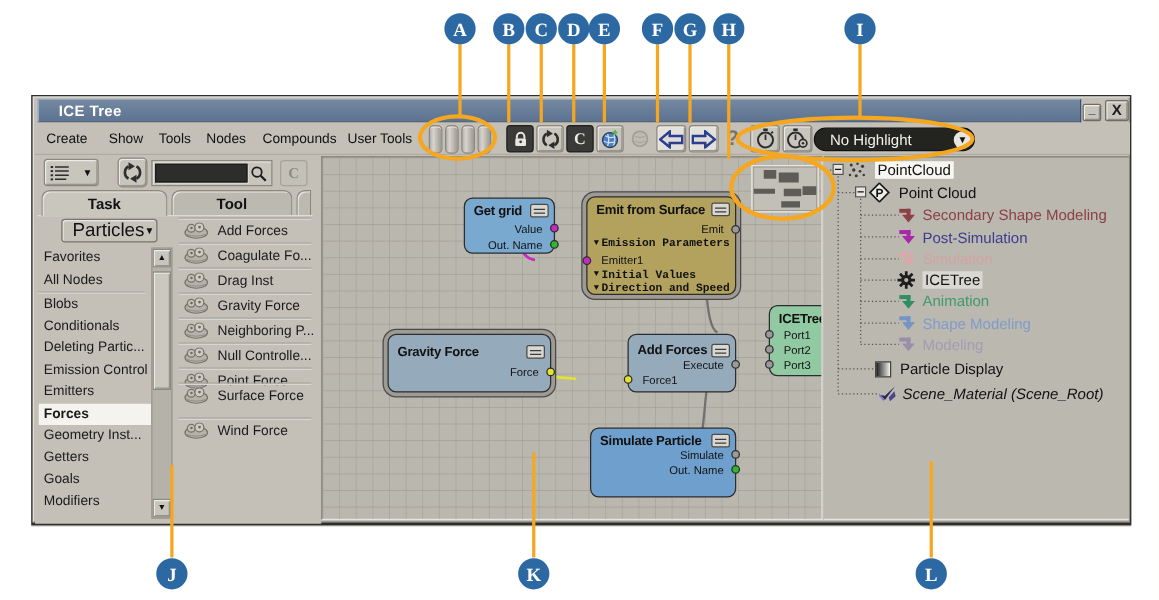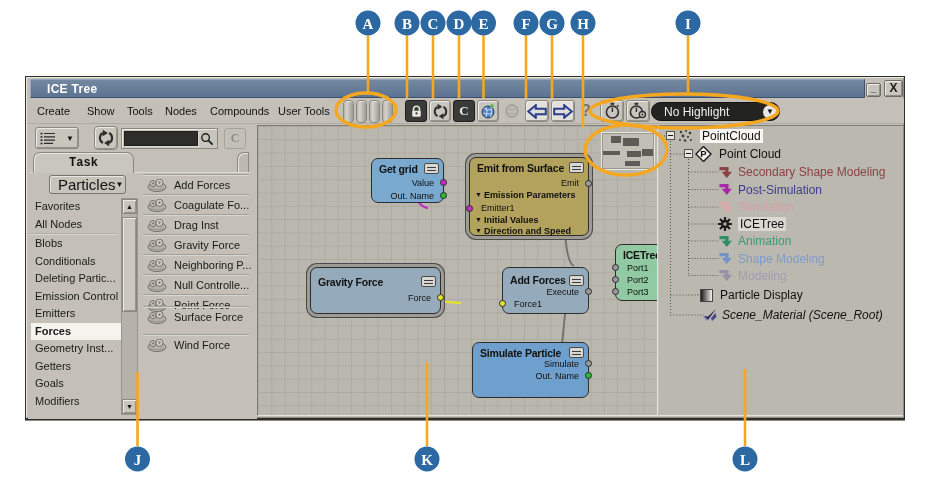--- a/index.html
+++ b/index.html
@@ -59,21 +59,21 @@
                 background:#c8c5bd; border:1px solid #8b887f; box-shadow: inset 1px 1px 0 #eceae5; display:flex; align-items:center; }
   #searchfield { margin-left:2px; width:74px; height:15px; background:#2d2d2b; border:1px solid #1c1c1c;
                  box-shadow: 1px 1px 0 #dddbd5; }
   #searchmag { width:18px; height:17px; display:flex; align-items:center; justify-content:center; }
   #c2btn { position:absolute; left:196px; top:4px; width:22px; height:21px; display:flex; align-items:center; justify-content:center;
            background:#c3c0b8; border:1px solid #a5a29a; border-radius:3px; }
 
   
   .tab { position:absolute; top:28px; height:21px; text-align:center; font-weight:bold; font-size:12px; color:#111;
          border:1px solid #8b887f; border-bottom:none; border-radius:7px 7px 0 0;
-         box-shadow: inset 1px 1px 0 #e8e6e0; padding-top:3px;font-family:Liberation Mono, monospace; }
+         box-shadow: inset 1px 1px 0 #e8e6e0; padding-top:3px; }
   #tab-task { left:5px; width:101px; background:#c9c6be; z-index:2; }
   #tab-tool { left:109px; width:97px; background:#bcb9b1; }
   #tab-stub { position:absolute; top:28px; left:209px; width:12px; height:21px; background:#bcb9b1;
               border:1px solid #8b887f; border-bottom:none; border-radius:7px 0 0 0; box-shadow: inset 1px 1px 0 #e8e6e0; }
   #paneledge { position:absolute; left:2px; top:48px; width:220px; height:1px; background:#dddbd5; }
 
   
   #particles { position:absolute; left:21px; top:51px; width:77px; height:19px; background:#c6c3bb;
                border:1px solid #77746c; border-radius:3px; box-shadow: inset 1px 1px 0 #e8e6e0;
                display:flex; align-items:center; }
@@ -115,21 +115,21 @@
 
   .node { position:absolute; border:1px solid #2d2d2d; border-radius:7px;margin-left:41px; }
   .node.sel { box-shadow: 0 0 0 3px #9d9b94, 0 0 0 4px #4a4a48; }
   .node .ntitle { position:absolute; left:7px; top:4px; font-size:10.5px; font-weight:bold; color:#111; white-space:nowrap; letter-spacing:-0.2px; }
   .node .nicon { position:absolute; right:4px; top:4px; width:15px; height:11px; background:#d9d7d1;
                  border:1px solid #4a4a48; border-radius:2px; }
   .node .nicon:before { content:""; position:absolute; left:2px; right:2px; top:3px; height:1px; background:#3c3c3c; box-shadow:0 3px 0 #3c3c3c; }
   .port { position:absolute; font-size:9px; color:#111; white-space:nowrap; }
   .port.r { right:9px; text-align:right; }
   .port.l { left:11px; }
-  .port.sec { left:5px; font-weight:bold; }
+  .port.sec { left:5px; font-weight:bold;font-family:Liberation Mono, monospace; }
   .port.sec:before { content:"\25BC"; font-size:7px; margin-right:2px; position:relative; top:-1px; }
   .dot { position:absolute; width:7px; height:7px; border-radius:50%; border:1px solid #2d2d2d; }
 
   
   #navmap { position:absolute; left:343px; top:6px; width:54px; height:38px; background:#c2bfb7;
             border:1px solid #e9e7e1; box-shadow:0 0 0 1px #9a978f inset; }
   #navmap div { position:absolute; background:#5e5c57; }
 
   
   #explorer { position:absolute; left:633px; top:48px; width:244px; height:291px; background:#bbb8b0;
@@ -276,20 +276,21 @@
             <circle cx="5.6" cy="5.6" r="3.8" fill="none" stroke="#1c1c1c" stroke-width="1.4"></circle>
             <path d="M8.6 8.6 L12.6 12.6" stroke="#1c1c1c" stroke-width="1.8"></path>
           </svg>
         </div>
       </div>
       <div id="c2btn">
         <span style="color:#8e8b83;font-weight:bold;font-size:12px;font-family:'Liberation Serif',serif;">C</span>
       </div>
 
       <div class="tab" id="tab-task">Task</div>
+      <div class="tab" id="tab-tool">Tool</div>
       <div id="tab-stub"></div>
       <div id="paneledge"></div>
 
       <div id="particles">
         <span class="v">Particles</span>
         <span class="a">▼</span>
       </div>
 
       <div id="tasklist">
           <div class="task-row" style="top: 0px;">Favorites</div>

